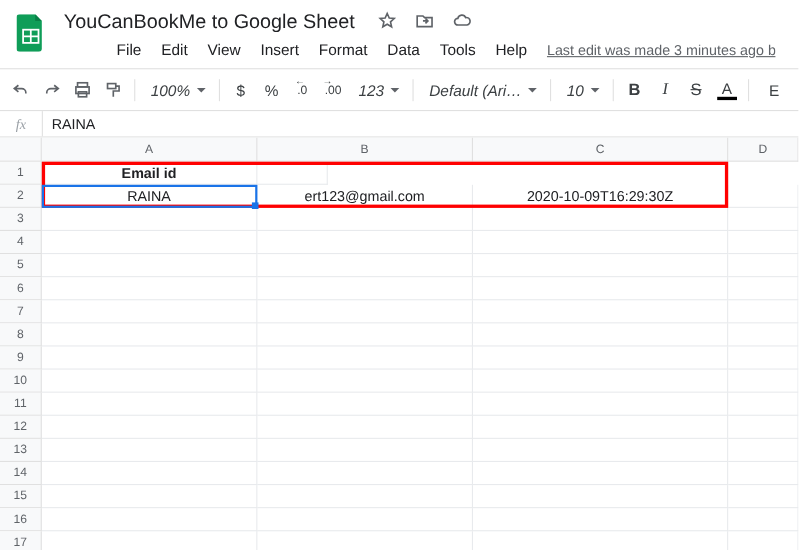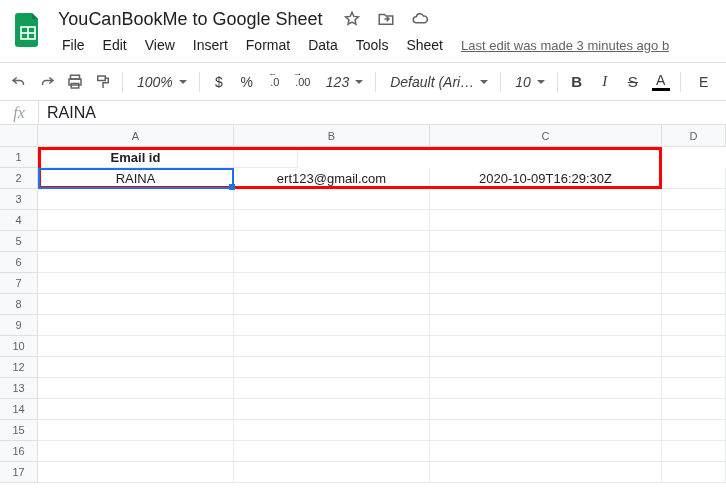--- a/index.html
+++ b/index.html
@@ -8,38 +8,38 @@
   
   .header { display: flex; align-items: flex-start; padding: 8px 8px 0 8px; }
   .logo-wrap { width: 40px; height: 40px; display:flex; align-items:center; justify-content:center; margin-right: 6px; margin-top:2px; }
   .logo-icon { width: 26px; height: 34px; }
   .titlearea { flex: 1; }
   .title-row { display: flex; align-items: center; gap: 16px; height: 22px; }
   .doc-title { font-size: 18px; color: #202124; padding: 2px 4px; }
   .title-icon { width: 18px; height: 18px; color:#5f6368; display:flex; align-items:center; justify-content:center; }
   .title-icon svg { width: 18px; height: 18px; }
 
-  .menubar { display: flex; align-items: center; gap: 2px; height: 26px; margin-top:2px; }
+  .menubar { display: flex; align-items: center; gap: 2px; height: 26px; margin-top:2px;margin-left:44px; }
   .menu-item { padding: 4px 8px; font-size: 14px; color: #202124; border-radius:3px; cursor:pointer; }
   .last-edit { margin-left: 8px; font-size: 13px; color:#5f6368; text-decoration: underline; white-space:nowrap; overflow:hidden; }
 
   .divider { border-bottom: 1px solid #e0e0e0; margin-top:4px; }
 
   
   .toolbar { display:flex; align-items:center; height: 38px; padding: 0 6px; gap: 2px; border-bottom: 1px solid #e0e0e0; }
   .tbtn { min-width: 26px; height: 26px; display:flex; align-items:center; justify-content:center; color:#5f6368; border-radius:3px; cursor:pointer; padding:0 3px; }
   .tbtn svg { width:18px; height:18px; }
   .tsep { width:1px; height:20px; background:#e0e0e0; margin: 0 4px; }
   .tdrop { display:flex; align-items:center; height:26px; padding: 0 6px 0 8px; color:#3c4043; font-size:14px; cursor:pointer; gap:4px;font-style:italic; }
   .caret { width:0; height:0; border-left:4px solid transparent; border-right:4px solid transparent; border-top:4px solid #5f6368; margin-left:2px; }
   .color-underline { width:18px; height:3px; background:#000; margin-top:1px; }
   .text-color { display:flex; flex-direction:column; align-items:center; }
 
   
-  .fxbar { display:flex; align-items:center; height: 24px; border-bottom:1px solid #e0e0e0; font-size:16px; }
+  .fxbar { display:flex; align-items:center; height: 24px; border-bottom:1px solid #e0e0e0; font-size:13px; }
   .fxlabel { width: 38px; text-align:center; color:#9aa0a6; font-style:italic; font-family: "Times New Roman", serif; }
   .fxdivider { width:1px; height:100%; background:#e0e0e0; }
   .fxcontent { padding-left: 8px; color:#202124; }
 
   
   .grid-wrap { position:relative; overflow:hidden; }
   .corner { position:absolute; left:0; top:0; width:38px; height:22px; background:#f8f9fa; border-right:1px solid #e0e0e0; border-bottom:1px solid #e0e0e0; z-index:3; }
   .col-headers { display:flex; margin-left:38px; height:22px; background:#f8f9fa; }
   .col-h { border-right:1px solid #e0e0e0; border-bottom:1px solid #e0e0e0; display:flex; align-items:center; justify-content:center; font-size:11px; color:#5f6368; cursor:pointer; }
   .row { display:flex; height:21px; }
@@ -93,21 +93,21 @@
       </span>
     </div>
     <div class="menubar">
       <span class="menu-item">File</span>
       <span class="menu-item">Edit</span>
       <span class="menu-item">View</span>
       <span class="menu-item">Insert</span>
       <span class="menu-item">Format</span>
       <span class="menu-item">Data</span>
       <span class="menu-item">Tools</span>
-      <span class="menu-item">Sheet</span>
+      <span class="menu-item">Help</span>
       <span class="last-edit">Last edit was made 3 minutes ago b</span>
     </div>
   </div>
 </div>
 <div class="divider"></div>
 
 <div class="toolbar">
   <div class="tbtn">
       <svg viewBox="0 0 24 24" fill="none" stroke="#5f6368" stroke-width="2">
         <path d="M9 14 l-5 -4 5 -4 M4 10 h9 a5 5 0 0 1 5 5 v1"></path>
@@ -250,20 +250,27 @@
         <div class="cell colD"></div>
       </div>
       <div class="row">
         <div class="row-h">10</div>
         <div class="cell colA"></div>
         <div class="cell colB"></div>
         <div class="cell colC"></div>
         <div class="cell colD"></div>
       </div>
       <div class="row">
+        <div class="row-h">11</div>
+        <div class="cell colA"></div>
+        <div class="cell colB"></div>
+        <div class="cell colC"></div>
+        <div class="cell colD"></div>
+      </div>
+      <div class="row">
         <div class="row-h">12</div>
         <div class="cell colA"></div>
         <div class="cell colB"></div>
         <div class="cell colC"></div>
         <div class="cell colD"></div>
       </div>
       <div class="row">
         <div class="row-h">13</div>
         <div class="cell colA"></div>
         <div class="cell colB"></div>

